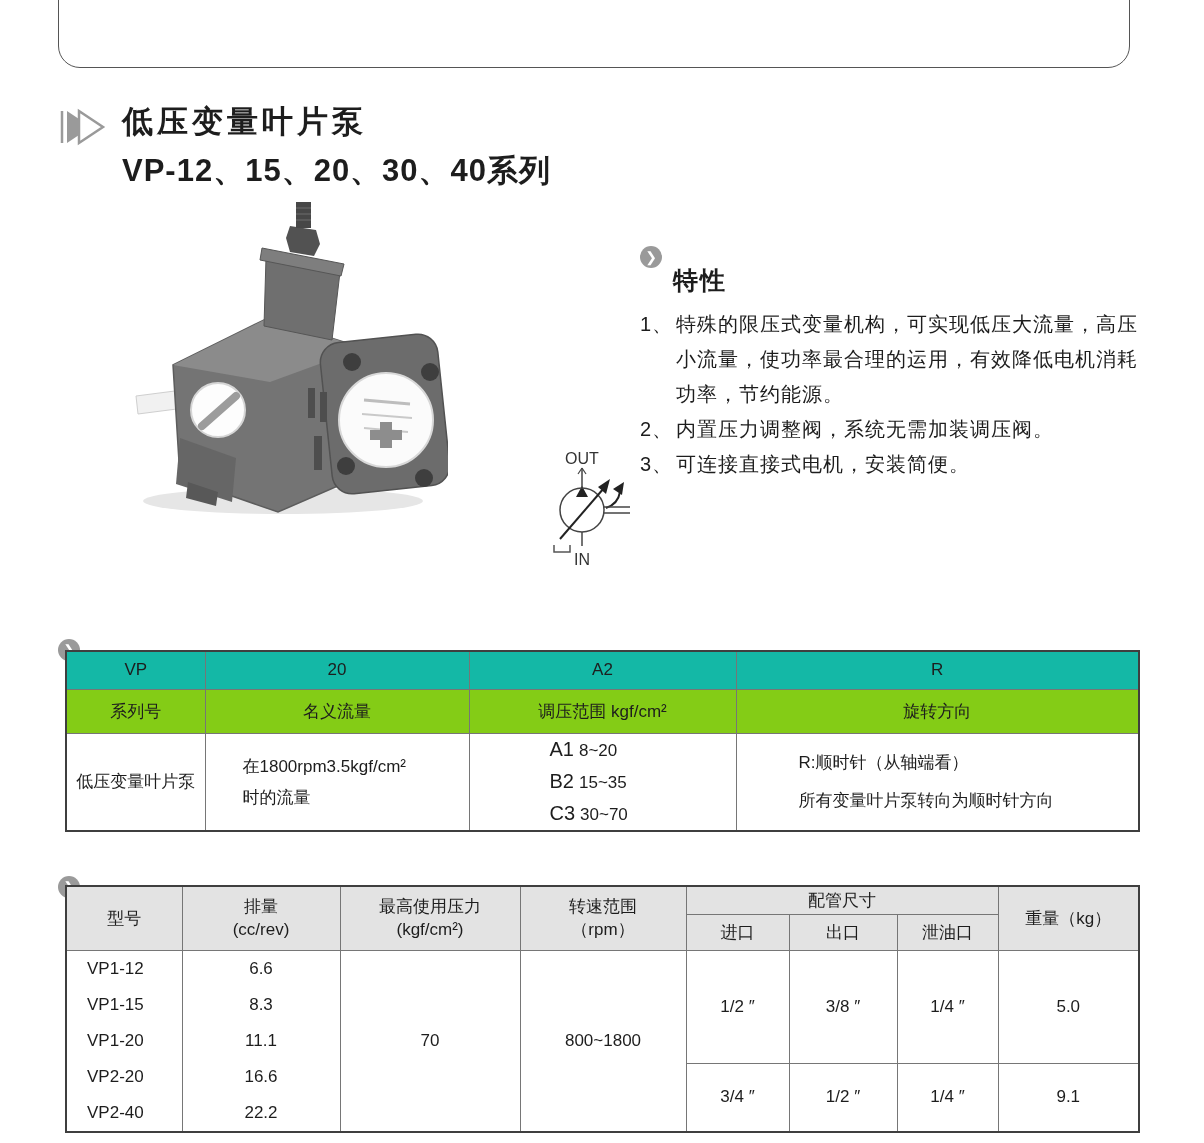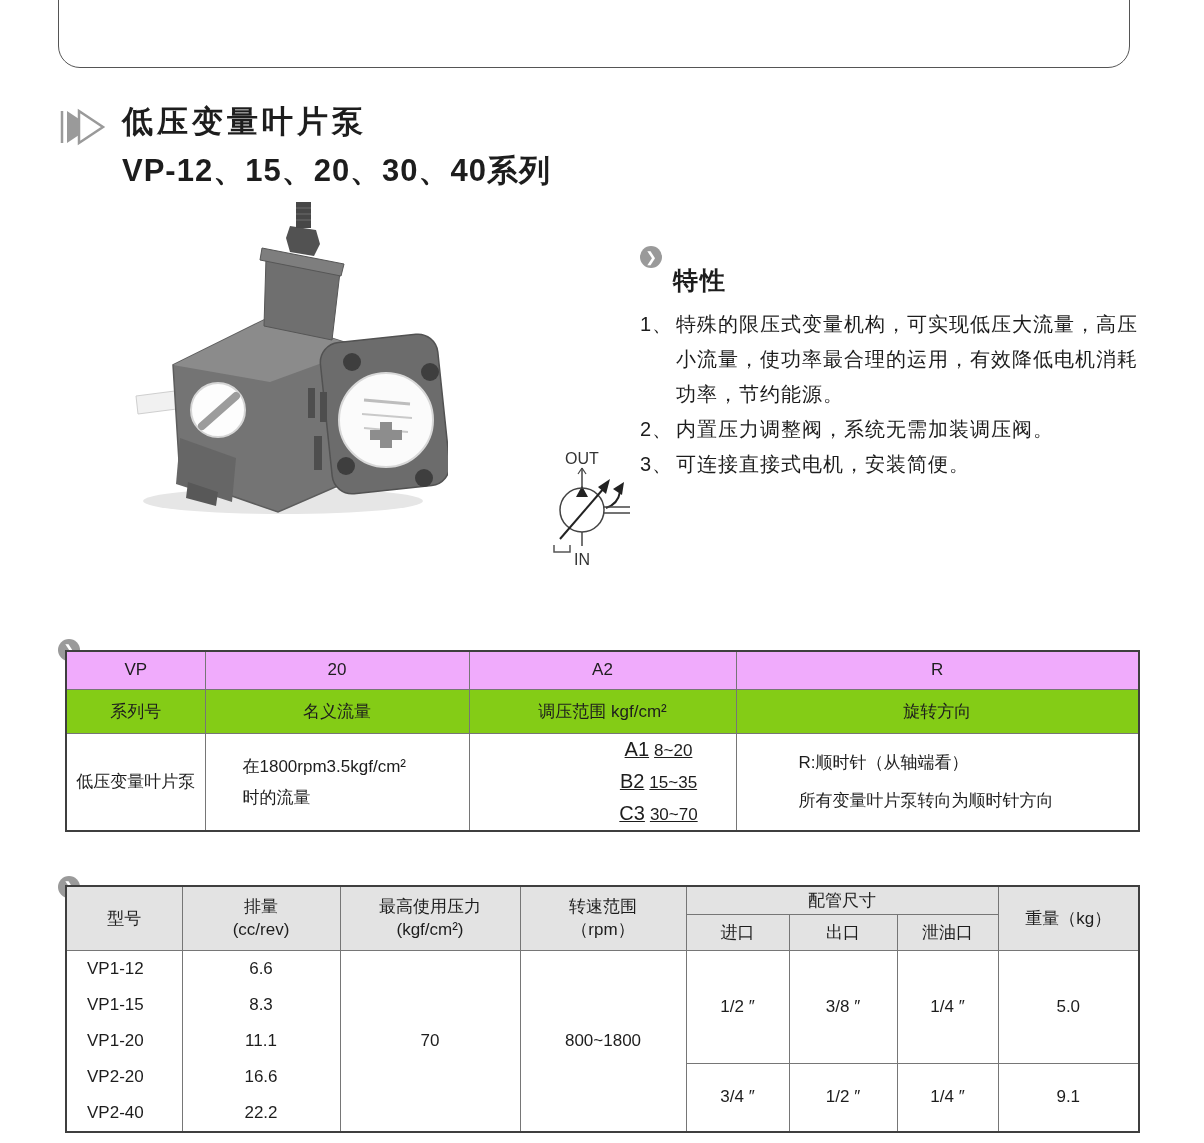--- a/index.html
+++ b/index.html
@@ -43,25 +43,25 @@
 
   
   .symbol { position:absolute; left:520px; top:446px; }
 
   
   table { border-collapse:collapse; table-layout:fixed; text-align:center; }
   th, td { border:1px solid #767676; font-weight:normal; }
 
   
   .model-table { position:absolute; left:65px; top:650px; width:1073px; font-size:17px; border:2px solid #3f3f3f; }
-  .model-table thead tr.hdr th { background:#f0abfc; height:38px; font-size:17px; }
+  .model-table thead tr.hdr th { background:#14b8a6; height:38px; font-size:17px; }
   .model-table thead tr.sub th { height:44px; background:#84cc16; font-size:17px; }
   .model-table tbody td { height:93px; }
   .flow-cell { text-align:left; padding-left:37px; line-height:31px; }
-  .opt-cell  { text-align:center; padding-left:112px;text-decoration:underline; }
+  .opt-cell  { text-align:left; padding-left:80px; }
   .opt-cell .opt { line-height:30px; }
   .opt-cell .code { font-size:20px; }
   .opt-cell .range { font-size:17px; margin-left:5px; }
   .rot-cell { text-align:left; padding-left:62px; line-height:38px;border-radius:23px; }
 
   
   .param-table { position:absolute; left:65px; top:885px; width:1073px; font-size:17px; border:2px solid #3f3f3f; }
   .param-table thead th { background:#e3e3e3; line-height:23px; font-size:17px; }
   .param-table thead tr.ph1 { height:28px; }
   .param-table thead tr.ph2 { height:36px; }

